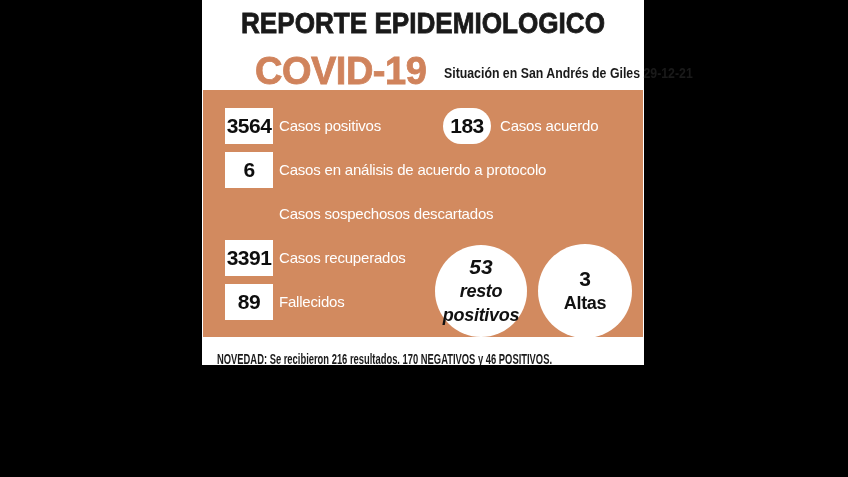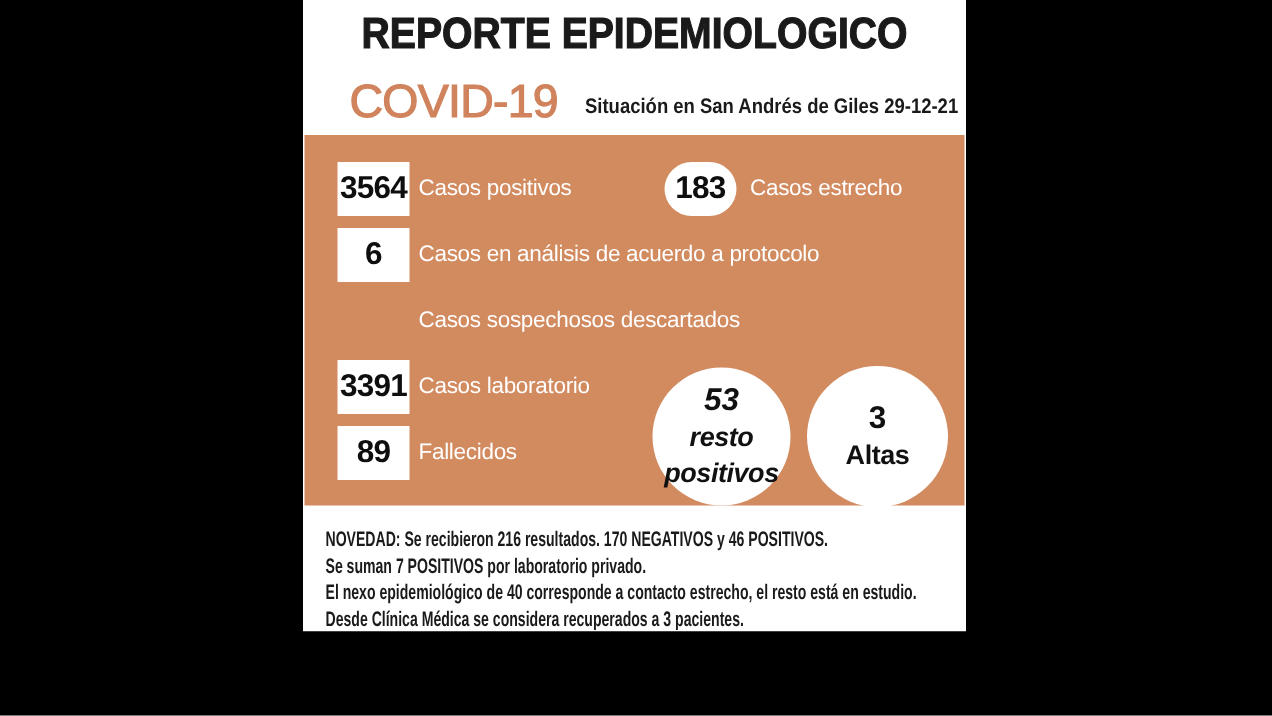--- a/index.html
+++ b/index.html
@@ -1,34 +1,34 @@
 <!DOCTYPE html>
 <html style="--accent-orange: #d28a5f; --brand-orange: #d0835c; --letterbox-black: #000000; --stat-box-bg: #ffffff; --stat-number: #0e0e0e; --label-white: #ffffff; --text-black: #1a1a1a;"><head>
 <meta charset="utf-8">
 <style>
   html,body { margin:0; padding:0; background:#000; }
   .stage {
-    position:relative; width:848px; height:421px; overflow:hidden;
+    position:relative; width:848px; height:365px; overflow:hidden;
     background:var(--letterbox-black,#000);
     font-family:"Liberation Sans", sans-serif;
   }
   .bar { position:absolute; top:0; height:477px; background:var(--letterbox-black,#000); }
   .bar-left { left:0; width:202px; }
   .bar-right { left:644px; width:204px; }
   .strip { position:absolute; left:202px; top:0; width:442px; height:477px; background:#fff; }
 
   .title {
     position:absolute; top:7px; left:0; width:100%; text-align:center;
     font-size:29px; font-weight:700; color:var(--text-black,#1a1a1a);
     transform:scaleX(0.9); -webkit-text-stroke:0.8px currentColor; white-space:nowrap;
   }
   .covid-line { position:absolute; top:50px; left:31px; display:flex; align-items:center; gap:18px; }
   .brand {
-    font-size:31px; font-weight:400; color:var(--brand-orange,#d0835c);
-    -webkit-text-stroke:0.8px currentColor; letter-spacing:-0.5px; white-space:nowrap;
+    font-size:38px; font-weight:700; color:var(--brand-orange,#d0835c);
+    -webkit-text-stroke:0.8px currentColor; letter-spacing:-0.5px; white-space:nowrap;margin-left:22px;
   }
   .situation {
     font-size:14px; font-weight:700; color:var(--text-black,#1a1a1a);
     transform:scaleX(0.88); transform-origin:left center; white-space:nowrap; margin-top:3px;
   }
 
   .panel { position:absolute; left:1px; top:90px; width:440px; height:247px; background:var(--accent-orange,#d28a5f); }
   .row { position:absolute; left:0; width:100%; height:38px; }
   .row-1 { top:18px; } .row-2 { top:62px; } .row-3 { top:106px; } .row-4 { top:150px; } .row-5 { top:194px;padding-left:27px; }
   .vbox {
@@ -75,35 +75,35 @@
       <span class="brand">COVID-19</span>
       <span class="situation">Situación en San Andrés de Giles 29-12-21</span>
     </div>
 
     <div class="panel">
 
       <div class="row row-1">
         <div class="vbox">3564</div>
         <div class="lbl">Casos positivos</div>
         <div class="vbox second">183</div>
-        <div class="lbl second">Casos estrecho</div>
+        <div class="lbl second">Casos acuerdo</div>
       </div>
 
       <div class="row row-2">
         <div class="vbox">6</div>
         <div class="lbl">Casos en análisis de acuerdo a protocolo</div>
       </div>
 
       <div class="row row-3">
         <div class="lbl">Casos sospechosos descartados</div>
       </div>
 
       <div class="row row-4">
         <div class="vbox">3391</div>
-        <div class="lbl">Casos laboratorio</div>
+        <div class="lbl">Casos recuperados</div>
       </div>
 
       <div class="row row-5">
         <div class="vbox">89</div>
         <div class="lbl">Fallecidos</div>
       </div>
 
       <div class="circle circle-1">
         <div class="cv">53</div>
         <div class="cl">resto

